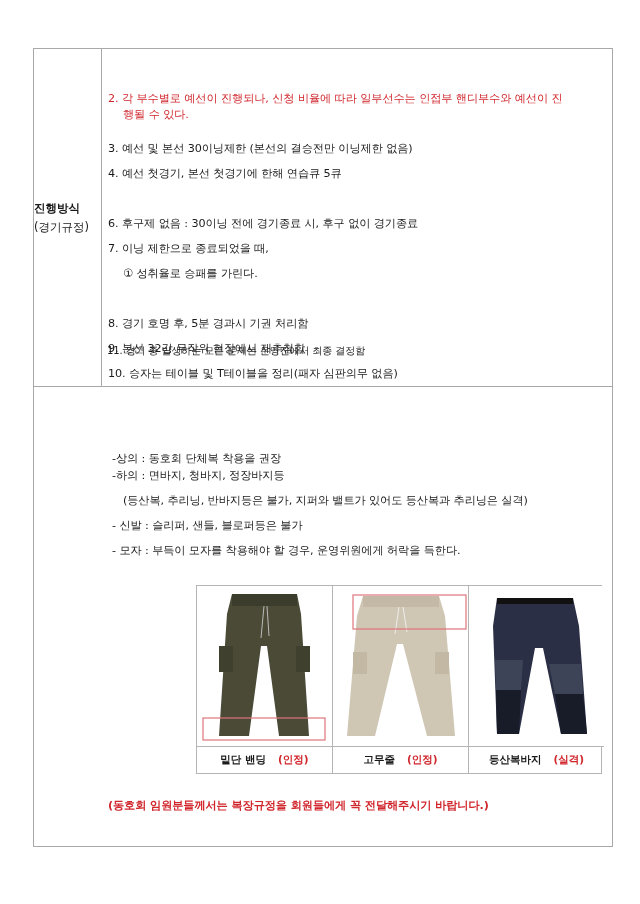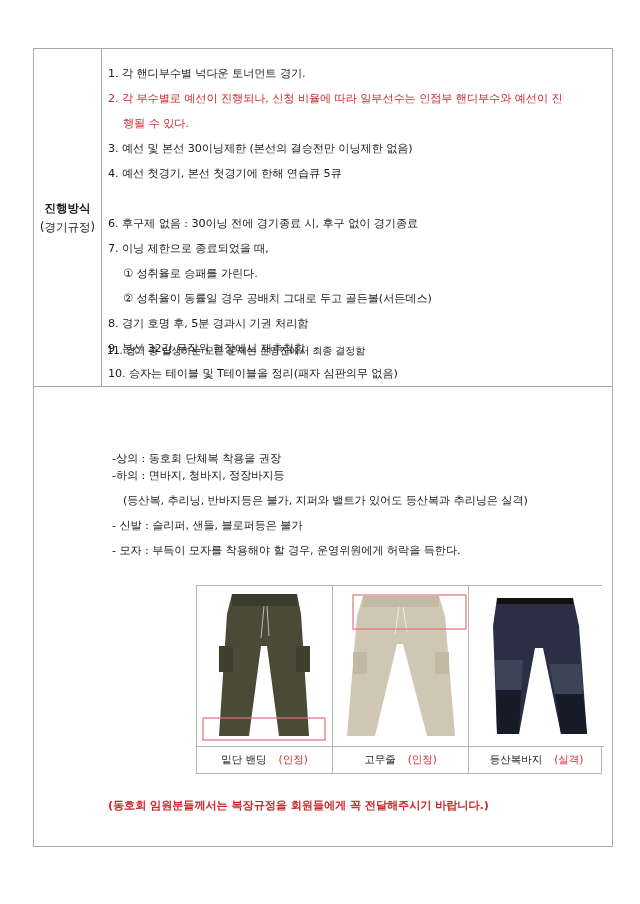--- a/index.html
+++ b/index.html
@@ -5,58 +5,56 @@
   html, body { margin:0; padding:0; background:#ffffff; }
   body { width:640px; height:904px; position:relative; overflow:hidden;
          font-family:"DejaVu Sans","Liberation Sans",sans-serif; color:#1a1a1a; }
   .tbl { position:absolute; left:33px; top:48px; width:580px; height:799px;
          border:1px solid #a8a8a8; box-sizing:border-box; }
   .row { position:absolute; left:0; width:578px; box-sizing:border-box; }
   .row1 { top:0; height:338px; border-bottom:1px solid #a8a8a8; }
   .row2 { top:338px; height:459px; }
   .hdr { position:absolute; left:0; top:0; width:68px; height:100%;
          border-right:1px solid #a8a8a8; box-sizing:border-box;
-         display:flex; flex-direction:column; align-items:center; justify-content:center;
+         display:flex; flex-direction:column; align-items:flex-start; justify-content:center;
          font-size:11.5px; line-height:19px; }
   .hdr .b { font-weight:bold; }
   .body { position:absolute; left:68px; top:0; right:0; height:100%; }
   .line { position:absolute; font-size:11.2px; white-space:nowrap; letter-spacing:-0.1px; }
   .red { color:#d0262c; }
   .bold { font-weight:bold; }
 
   .imggrid { position:absolute; left:94px; top:198px; width:406px; height:189px;
              border:1px solid #b5b5b5; box-sizing:border-box; display:flex; }
   .cell { flex:1; border-right:1px solid #b5b5b5; display:flex; flex-direction:column; }
   .cell:last-child { border-right:none; }
   .pic { height:160px; border-bottom:1px solid #b5b5b5; position:relative; overflow:hidden; background:#fff; }
   .cap { flex:1; display:flex; align-items:center; justify-content:center;
-         font-size:10.5px; font-weight:normal; }
+         font-size:10.5px; font-weight:bold; }
   .cap .red { margin-left:12px; }
   svg { display:block; }
 </style>
 </head>
 <body>
 
 <div class="tbl">
 
   <div class="row row1">
     <div class="hdr">
       <span class="b">진행방식</span>
       <span>(경기규정)</span>
     </div>
     <div class="body">
-      <div class="line" style="left:6px;top:17px">1. 각 핸디부수별 넉다운 토너먼트 경기.</div>
       <div class="line red" style="left:6px;top:42px">2. 각 부수별로 예선이 진행되나, 신청 비율에 따라 일부선수는 인접부 핸디부수와 예선이 진</div>
-      <div class="line red" style="left:21px;top:67px">행될 수 있다.</div>
+      <div class="line red" style="left:21px;top:58px">행될 수 있다.</div>
       <div class="line" style="left:6px;top:92px">3. 예선 및 본선 30이닝제한 (본선의 결승전만 이닝제한 없음)</div>
       <div class="line" style="left:6px;top:117px">4. 예선 첫경기, 본선 첫경기에 한해 연습큐 5큐</div>
       <div class="line" style="left:6px;top:167px">6. 후구제 없음 : 30이닝 전에 경기종료 시, 후구 없이 경기종료</div>
       <div class="line" style="left:6px;top:192px">7. 이닝 제한으로 종료되었을 때,</div>
       <div class="line" style="left:21px;top:217px">① 성취율로 승패를 가린다.</div>
-      <div class="line" style="left:21px;top:242px">② 성취율이 동률일 경우 공배치 그대로 두고 골든볼(서든데스)</div>
       <div class="line" style="left:6px;top:267px">8. 경기 호명 후, 5분 경과시 기권 처리함</div>
       <div class="line" style="left:6px;top:292px">9. 본선 32강 무작위 현장에서 재추첨함</div>
       <div class="line" style="left:6px;top:317px">10. 승자는 테이블 및 T테이블을 정리(패자 심판의무 없음)</div>
 
     </div>
   </div>
 
   <div class="row row2">
     <div class="body">
       <div class="line" style="left:10px;top:64px">-상의 : 동호회 단체복 착용을 권장</div>

